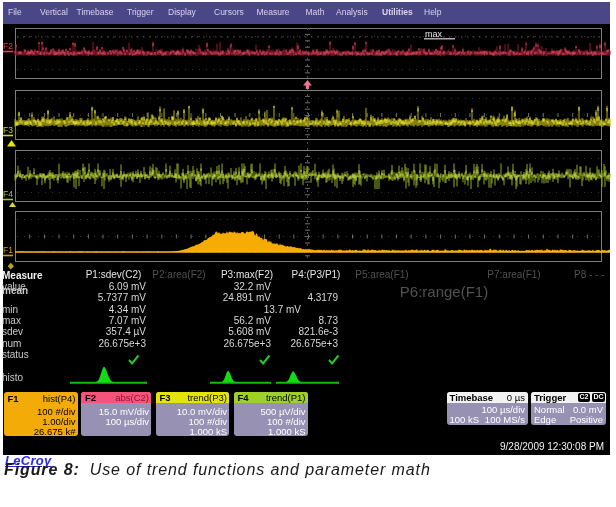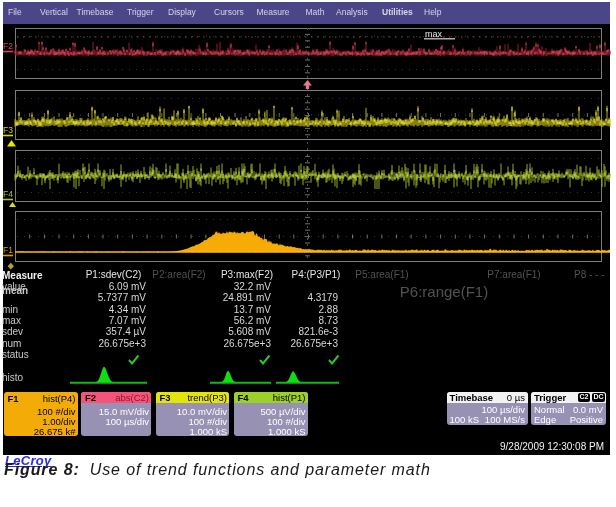--- a/index.html
+++ b/index.html
@@ -96,22 +96,21 @@
 <div style="position:absolute;left:307px;top:269.3px;width:150px;text-align:center;font-size:10px;color:#525252;font-weight:normal;white-space:nowrap;">P5:area(F1)</div>
 <div style="position:absolute;left:369px;top:269.3px;width:150px;text-align:center;font-size:15px;color:#525252;font-weight:normal;white-space:nowrap;margin-top:14px;">P6:range(F1)</div>
 <div style="position:absolute;left:439px;top:269.3px;width:150px;text-align:center;font-size:10px;color:#525252;font-weight:normal;white-space:nowrap;">P7:area(F1)</div>
 <div style="position:absolute;left:574px;top:269.3px;font-size:10px;color:#525252;font-weight:normal;white-space:nowrap;">P8 - - -</div>
 <div style="position:absolute;left:-4px;top:281px;width:150px;text-align:right;font-size:10px;color:#d8d8d8;font-weight:normal;white-space:nowrap;">6.09 mV</div>
 <div style="position:absolute;left:121px;top:281px;width:150px;text-align:right;font-size:10px;color:#d8d8d8;font-weight:normal;white-space:nowrap;">32.2 mV</div>
 <div style="position:absolute;left:-4px;top:292.3px;width:150px;text-align:right;font-size:10px;color:#d8d8d8;font-weight:normal;white-space:nowrap;">5.7377 mV</div>
 <div style="position:absolute;left:121px;top:292.3px;width:150px;text-align:right;font-size:10px;color:#d8d8d8;font-weight:normal;white-space:nowrap;">24.891 mV</div>
 <div style="position:absolute;left:188px;top:292.3px;width:150px;text-align:right;font-size:10px;color:#d8d8d8;font-weight:normal;white-space:nowrap;">4.3179</div>
 <div style="position:absolute;left:-4px;top:303.6px;width:150px;text-align:right;font-size:10px;color:#d8d8d8;font-weight:normal;white-space:nowrap;">4.34 mV</div>
-<div style="position:absolute;left:121px;top:303.6px;width:150px;text-align:right;font-size:10px;color:#d8d8d8;font-weight:normal;white-space:nowrap;">13.7 mV</div>
-<div style="position:absolute;left:188px;top:303.6px;width:150px;text-align:right;font-size:10px;color:#d8d8d8;font-weight:normal;white-space:nowrap;">2.88</div>
+<div style="position:absolute;left:121px;top:303.6px;width:150px;text-align:right;font-size:10px;color:#d8d8d8;font-weight:normal;white-space:nowrap;padding-left:30px;">13.7 mV</div>
 <div style="position:absolute;left:-4px;top:314.9px;width:150px;text-align:right;font-size:10px;color:#d8d8d8;font-weight:normal;white-space:nowrap;">7.07 mV</div>
 <div style="position:absolute;left:121px;top:314.9px;width:150px;text-align:right;font-size:10px;color:#d8d8d8;font-weight:normal;white-space:nowrap;">56.2 mV</div>
 <div style="position:absolute;left:188px;top:314.9px;width:150px;text-align:right;font-size:10px;color:#d8d8d8;font-weight:normal;white-space:nowrap;">8.73</div>
 <div style="position:absolute;left:-4px;top:326.2px;width:150px;text-align:right;font-size:10px;color:#d8d8d8;font-weight:normal;white-space:nowrap;">357.4 µV</div>
 <div style="position:absolute;left:121px;top:326.2px;width:150px;text-align:right;font-size:10px;color:#d8d8d8;font-weight:normal;white-space:nowrap;">5.608 mV</div>
 <div style="position:absolute;left:188px;top:326.2px;width:150px;text-align:right;font-size:10px;color:#d8d8d8;font-weight:normal;white-space:nowrap;">821.6e-3</div>
 <div style="position:absolute;left:-4px;top:337.5px;width:150px;text-align:right;font-size:10px;color:#d8d8d8;font-weight:normal;white-space:nowrap;">26.675e+3</div>
 <div style="position:absolute;left:121px;top:337.5px;width:150px;text-align:right;font-size:10px;color:#d8d8d8;font-weight:normal;white-space:nowrap;">26.675e+3</div>
 <div style="position:absolute;left:188px;top:337.5px;width:150px;text-align:right;font-size:10px;color:#d8d8d8;font-weight:normal;white-space:nowrap;">26.675e+3</div>
 <div style="position:absolute;left:3.5px;top:392px;width:74px;height:44px;background:#f3ab07;border-radius:3px;overflow:hidden;color:#000;font-size:9.5px;">
@@ -134,21 +133,21 @@
         <div style="position:absolute;left:4px;top:0.5px;font-weight:bold;">F3</div>
         <div style="position:absolute;right:2px;top:0.5px;color:#000;">trend(P3)</div>
       </div>
       <div style="position:absolute;right:2px;top:15px;color:#fff;">10.0 mV/div</div>
       <div style="position:absolute;right:2px;top:25px;color:#fff;">100 #/div</div>
       <div style="position:absolute;right:2px;top:35px;color:#fff;">1.000 kS</div>
     </div>
 <div style="position:absolute;left:233.5px;top:392px;width:74px;height:44px;background:#9792b4;border-radius:3px;overflow:hidden;font-size:9.5px;">
       <div style="position:absolute;left:0;top:0;width:100%;height:10.5px;background:#9ed02a;color:#000;">
         <div style="position:absolute;left:4px;top:0.5px;font-weight:bold;">F4</div>
-        <div style="position:absolute;right:2px;top:0.5px;color:#000;">hist(P1)</div>
+        <div style="position:absolute;right:2px;top:0.5px;color:#000;">trend(P1)</div>
       </div>
       <div style="position:absolute;right:2px;top:15px;color:#fff;">500 µV/div</div>
       <div style="position:absolute;right:2px;top:25px;color:#fff;">100 #/div</div>
       <div style="position:absolute;right:2px;top:35px;color:#fff;">1.000 kS</div>
     </div>
 <div style="position:absolute;left:446.5px;top:392px;width:81.5px;height:32.5px;background:#9792b4;border-radius:3px;overflow:hidden;font-size:9.5px;">
       <div style="position:absolute;left:0;top:0;width:100%;height:10.5px;background:#f2f2f2;color:#000;">
         <div style="position:absolute;left:3px;top:0.5px;font-weight:bold;">Timebase</div>
         <div style="position:absolute;right:3px;top:0.5px;">0 µs</div>
       </div>

